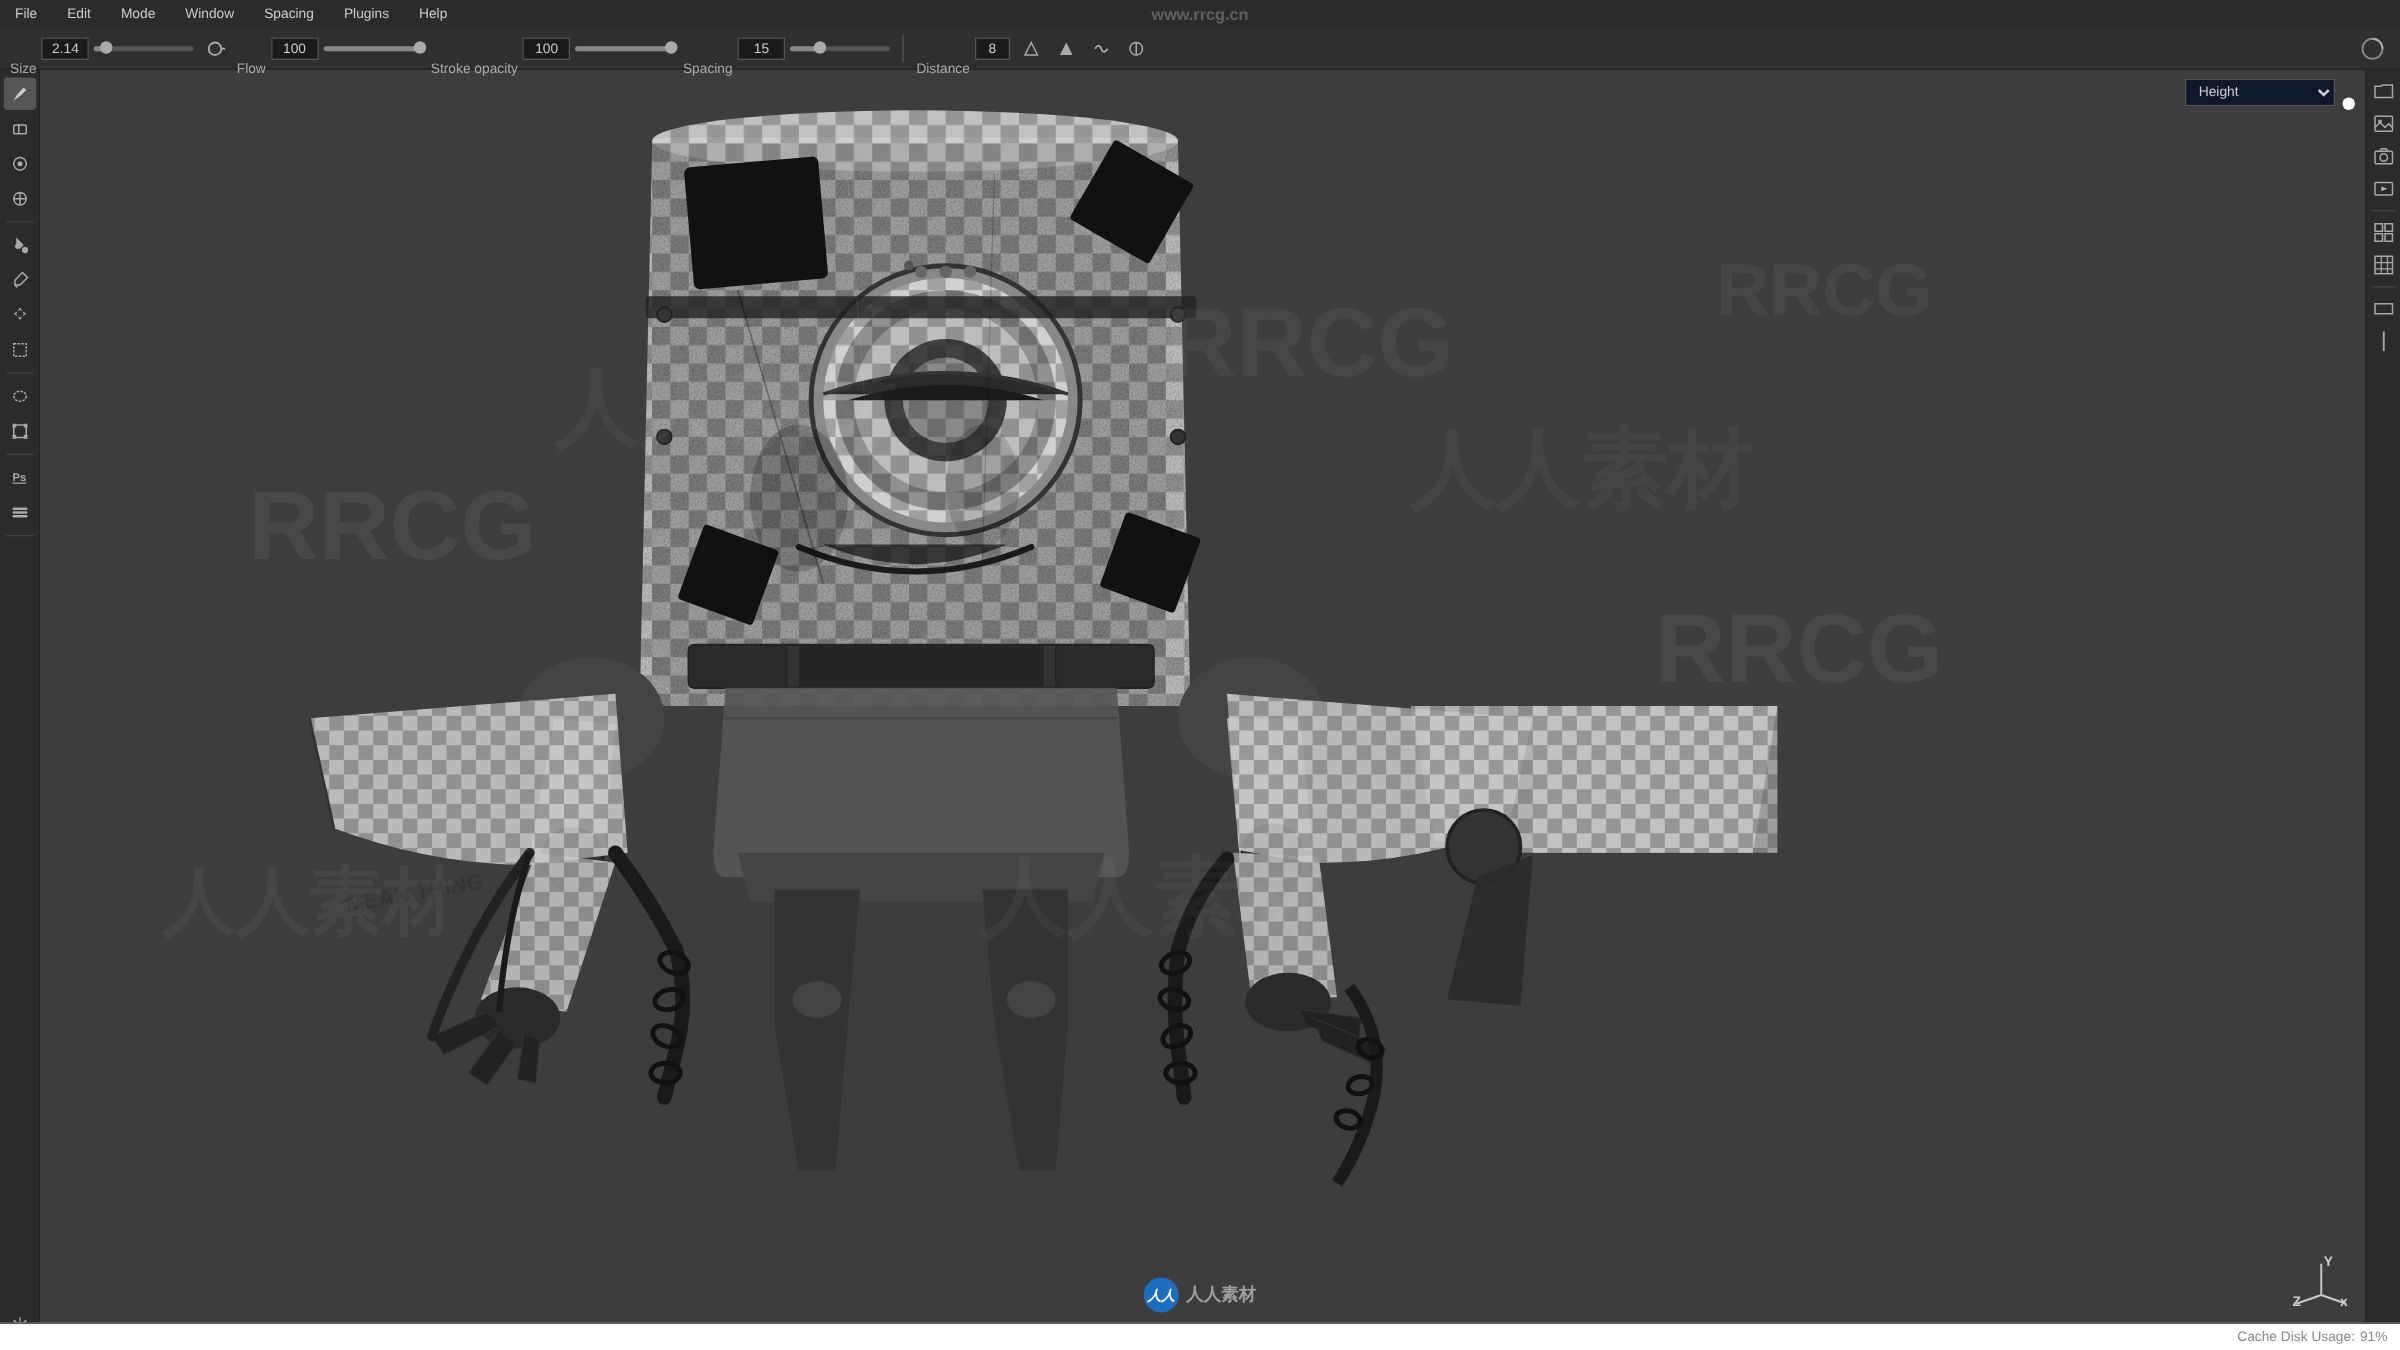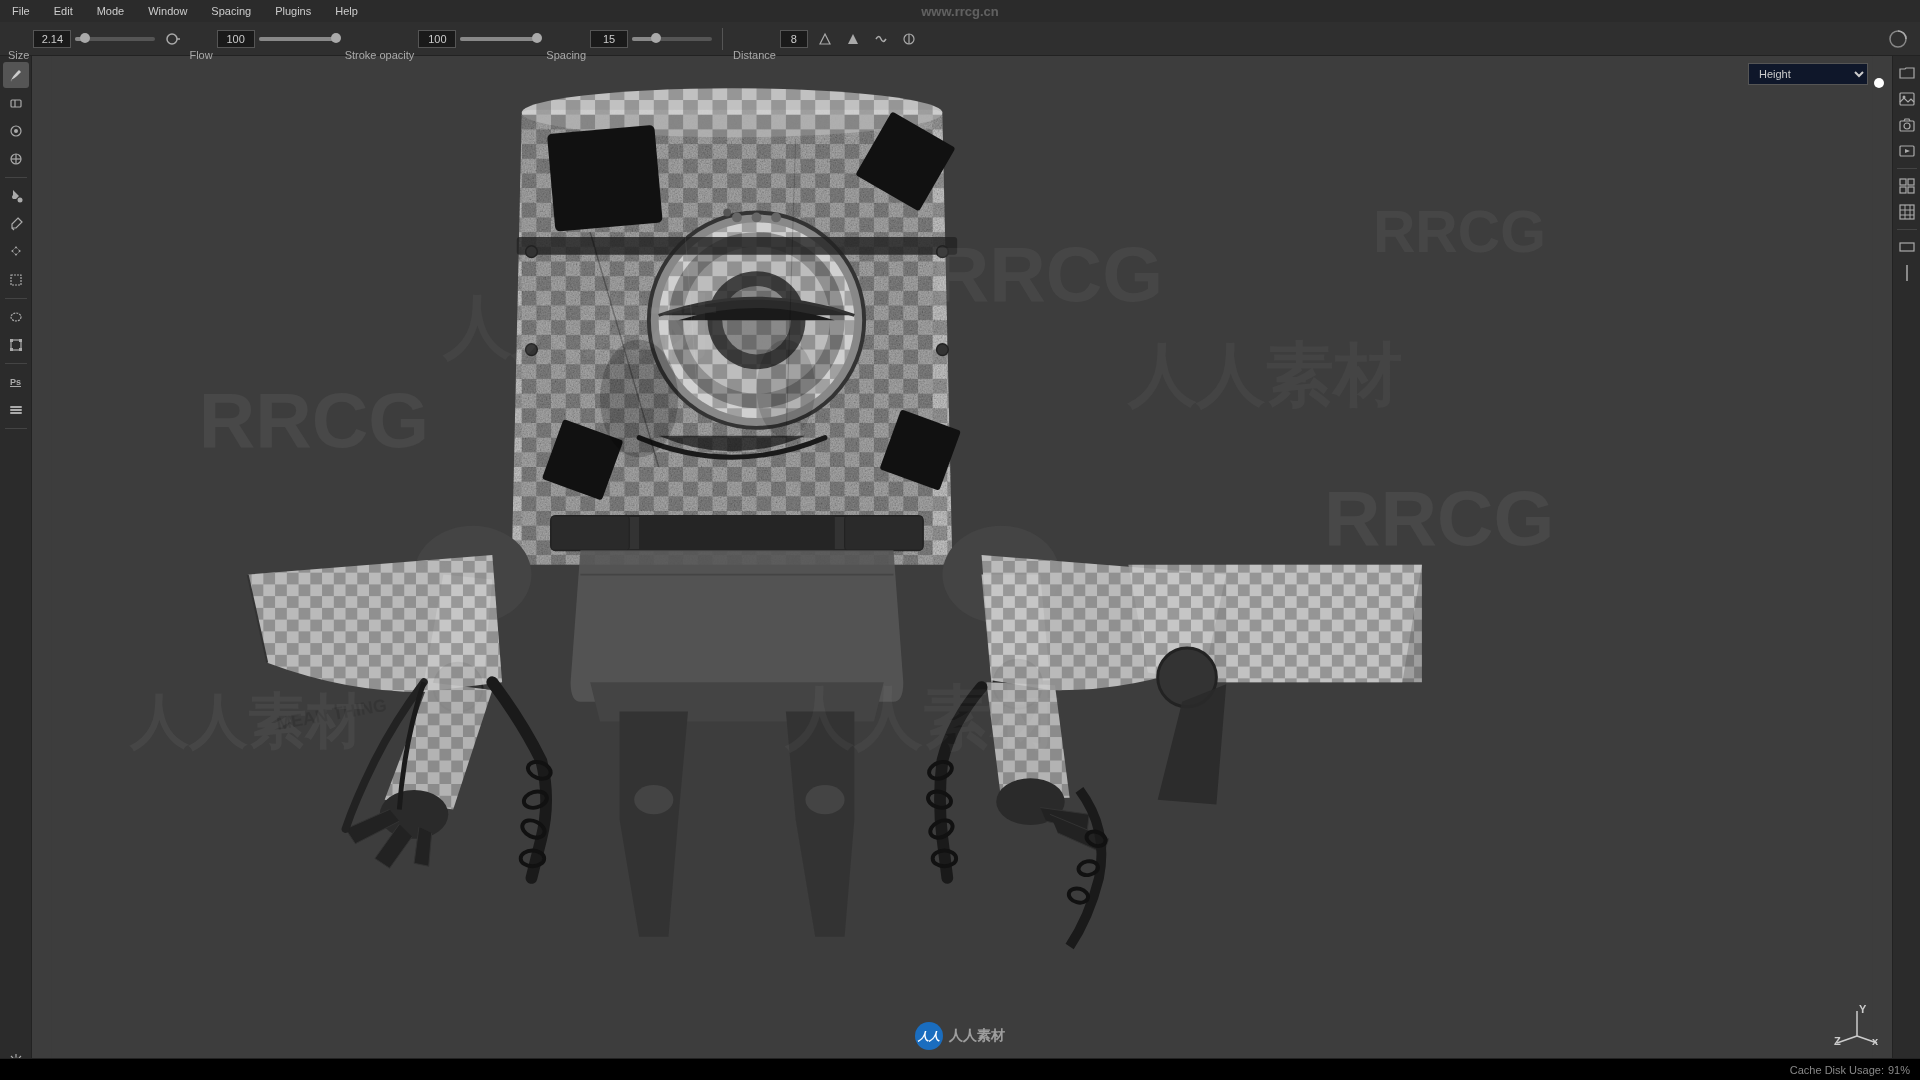--- a/index.html
+++ b/index.html
@@ -220,21 +220,21 @@
       display: flex;
       align-items: center;
       justify-content: center;
     }
 
     
     #statusbar {
       position: absolute;
       bottom: 0; left: 0; right: 0;
       height: 22px;
-      background: #000000;
+      background: #ffffff;
       display: flex;
       align-items: center;
       justify-content: flex-end;
       padding: 0 10px;
       border-top: 1px solid #222;
       z-index: 100;
     }
     .status-text {
       color: #888;
       font-size: 11px;

